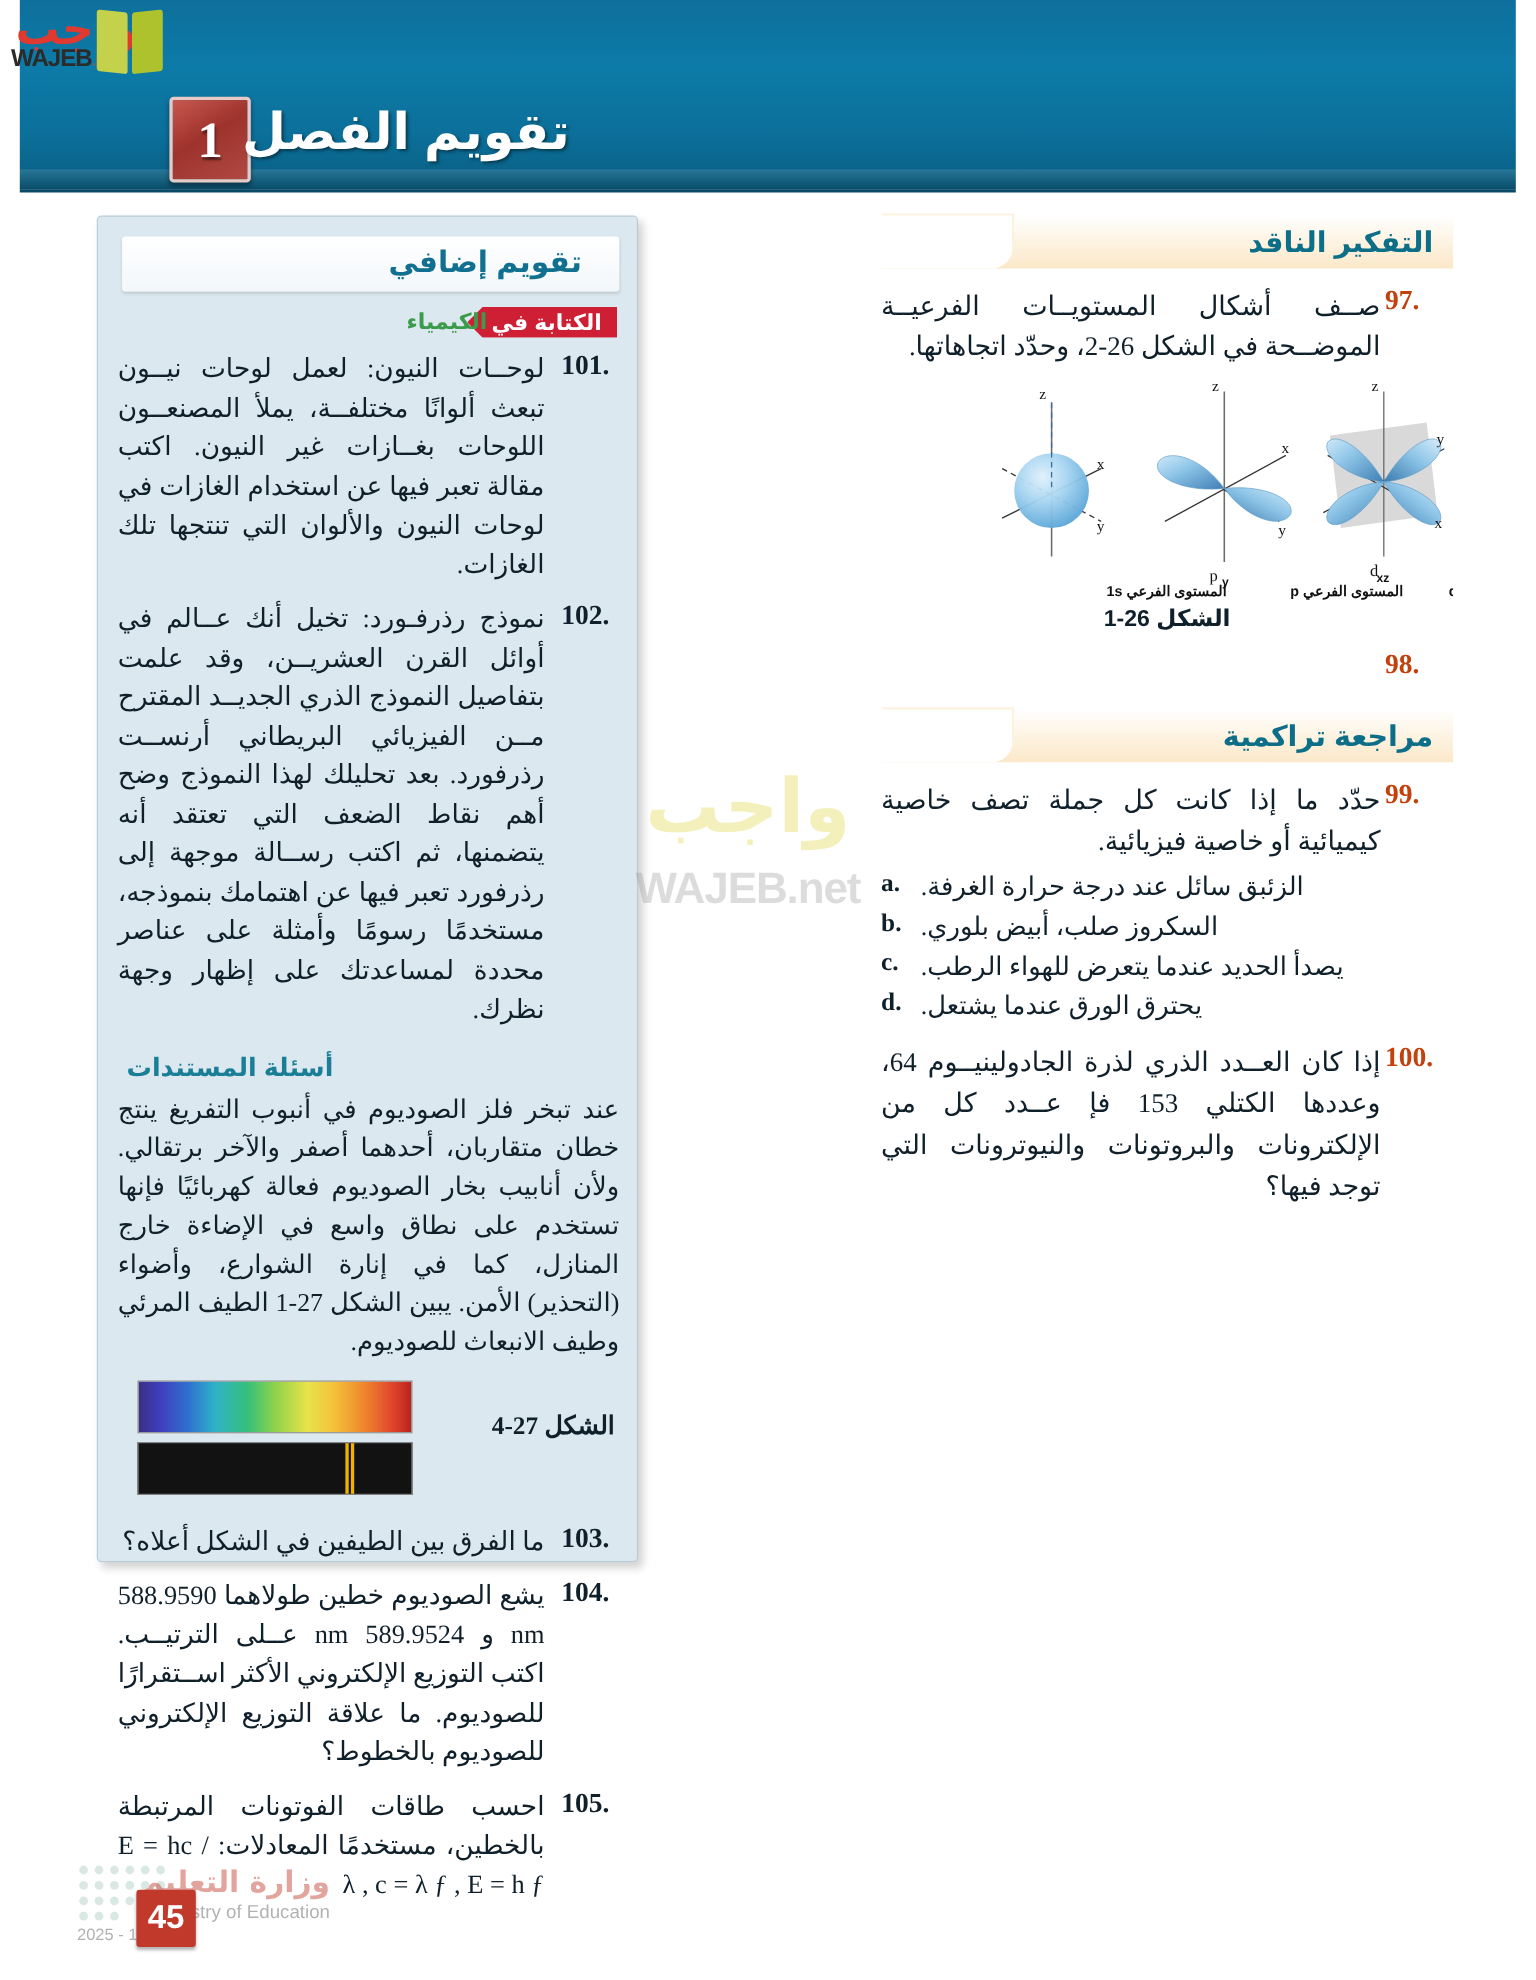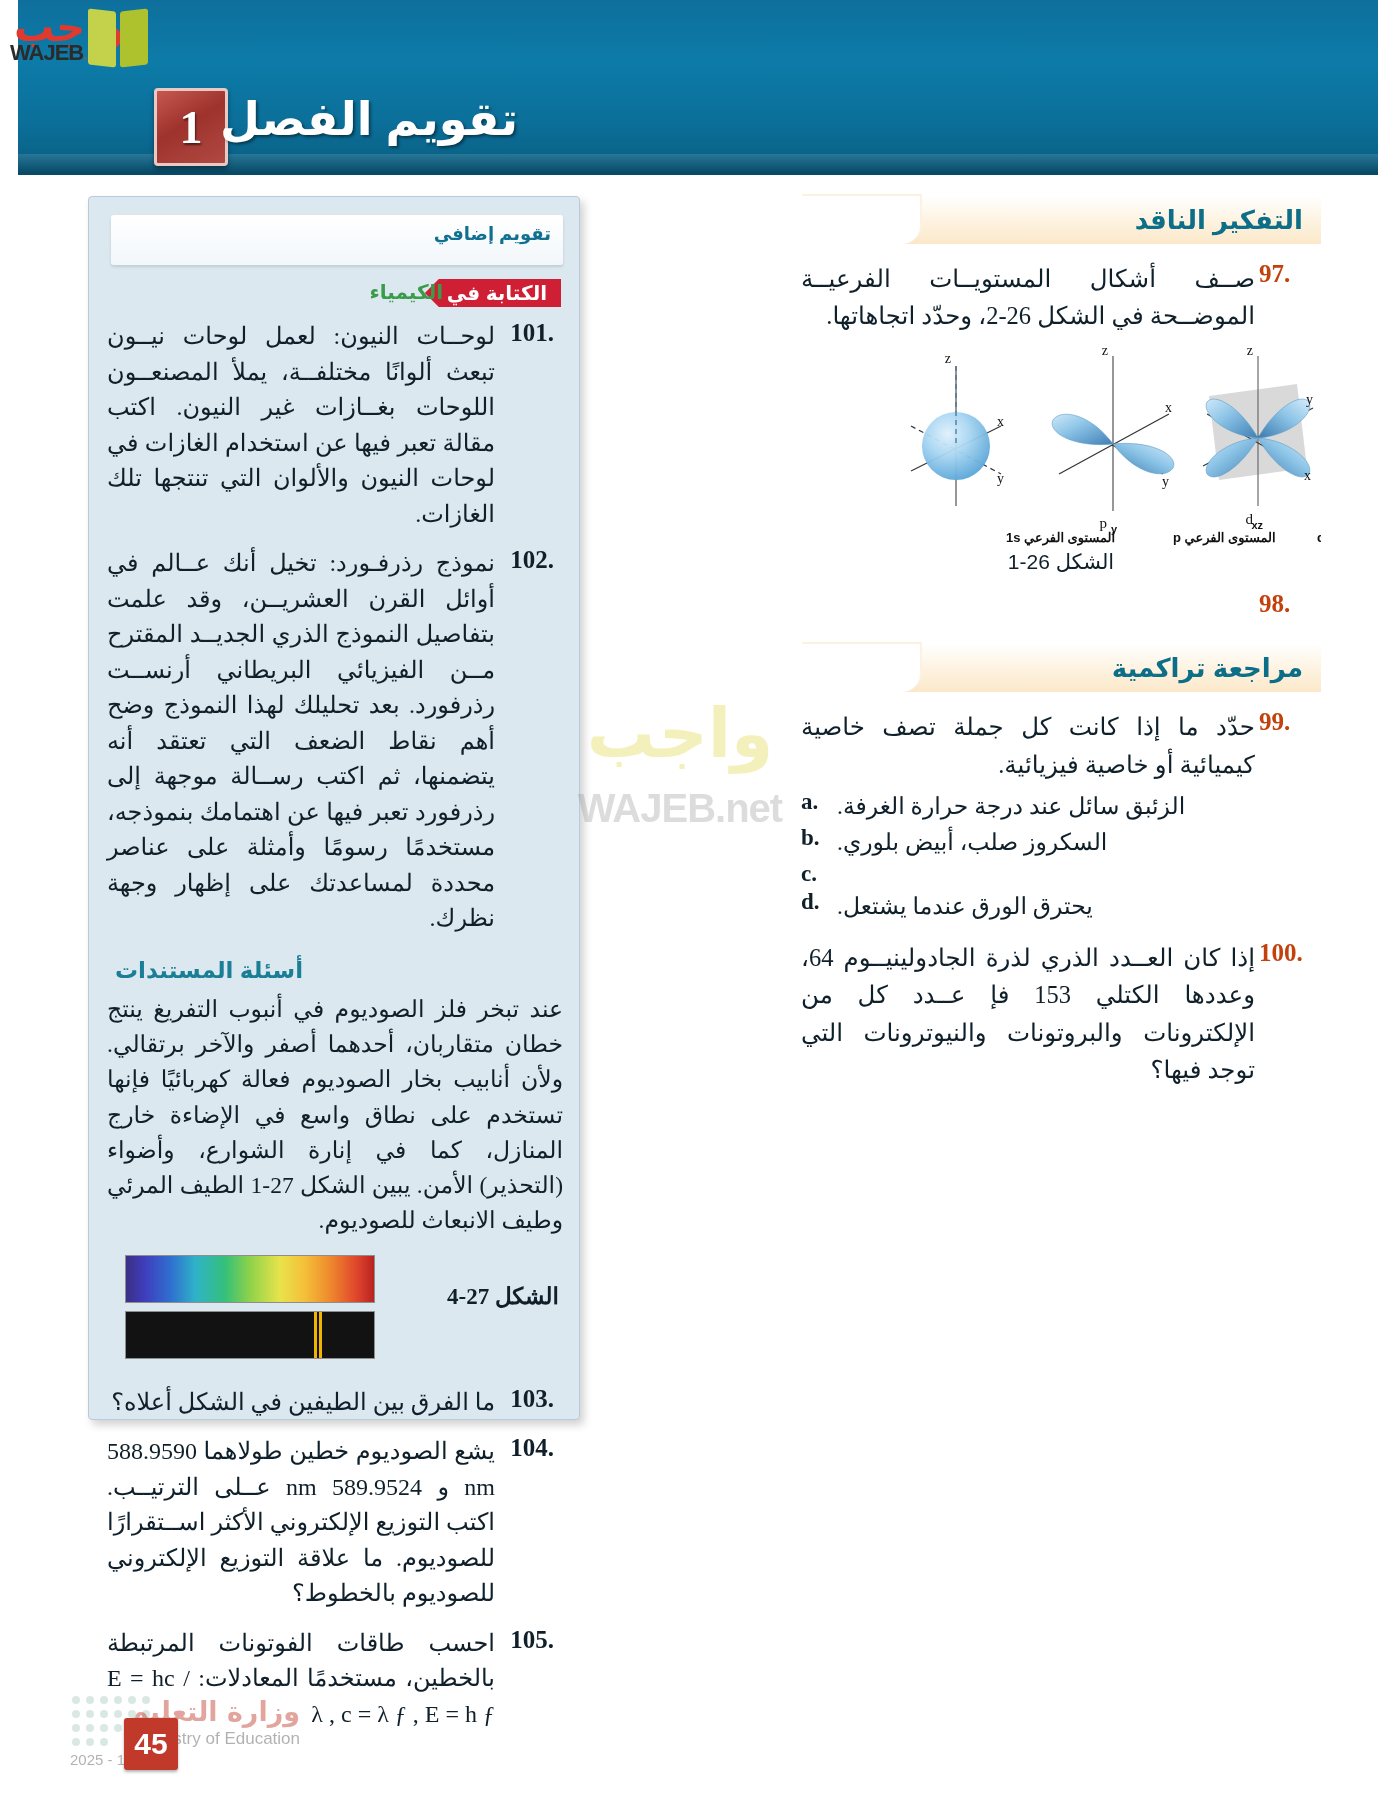--- a/index.html
+++ b/index.html
@@ -75,23 +75,23 @@
     border-radius:4px;
     box-shadow:4px 5px 8px rgba(0,0,0,.18);
   }
   .sidebox-header{
     position:absolute;right:16px;top:18px;width:452px;height:50px;
     background:linear-gradient(180deg,#ffffff 0%,#f2f7fa 100%);
     border-radius:3px;
     box-shadow:0 2px 3px rgba(0,0,0,.12);
   }
   .sidebox-header span{
-    position:absolute;right:12px;top:8px;
-    font-family:"Liberation Sans","DejaVu Sans",sans-serif;
-    font-size:18px;font-weight:bold;color:#11708f;
+    position:absolute;right:34px;top:8px;
+    font-family:"Liberation Sans","DejaVu Sans",sans-serif;
+    font-size:27px;font-weight:bold;color:#11708f;
   }
   .tag-row{position:absolute;right:18px;top:82px;width:430px;height:30px;}
   .tag-red{
     position:absolute;right:0;top:0;height:28px;
     background:#cf1f34;border-radius:3px 0 0 3px;
     padding:0 14px 0 22px;display:flex;align-items:center;
     clip-path:polygon(0 50%, 14px 0, 100% 0, 100% 100%, 14px 100%);
   }
   .tag-red span{
     font-family:"Liberation Sans","DejaVu Sans",sans-serif;
@@ -184,21 +184,21 @@
     direction:ltr;order:2;
   }
   .subrow .val{
     font-size:23.5px;line-height:1.45;color:#10202b;text-align:right;order:1;
   }
 
   
   .orbfig{position:relative;width:520px;height:200px;margin:12px 0 4px 0;}
   .orbcap{
     text-align:center;font-family:"Liberation Sans","DejaVu Sans",sans-serif;
-    font-size:21px;font-weight:normal;color:#10202b;margin-top:4px;
+    font-size:21px;font-weight:bold;color:#10202b;margin-top:4px;
   }
   .axlabel{font-family:"Liberation Serif",serif;font-size:14px;fill:#111;}
   .orblabel{font-family:"Liberation Serif",serif;font-size:15px;fill:#111;}
   .orbsub{font-family:"Liberation Sans",sans-serif;font-size:11px;font-weight:bold;fill:#111;}
 
   
   .footer{position:absolute;left:0;bottom:0;width:1396px;height:120px;}
   .dots{
     position:absolute;left:70px;bottom:52px;width:150px;height:54px;opacity:.55;
   }
@@ -410,20 +410,21 @@
   <div class="sublist">
     <div class="subrow">
       <div class="val">الزئبق سائل عند درجة حرارة الغرفة.</div>
       <div class="lab">a.</div>
     </div>
     <div class="subrow">
       <div class="val">السكروز صلب، أبيض بلوري.</div>
       <div class="lab">b.</div>
     </div>
     <div class="subrow">
+      <div class="val">يصدأ الحديد عندما يتعرض للهواء الرطب.</div>
       <div class="lab">c.</div>
     </div>
     <div class="subrow">
       <div class="val">يحترق الورق عندما يشتعل.</div>
       <div class="lab">d.</div>
     </div>
   </div>
 
   <div class="rq">
     <div class="n">100.</div>

